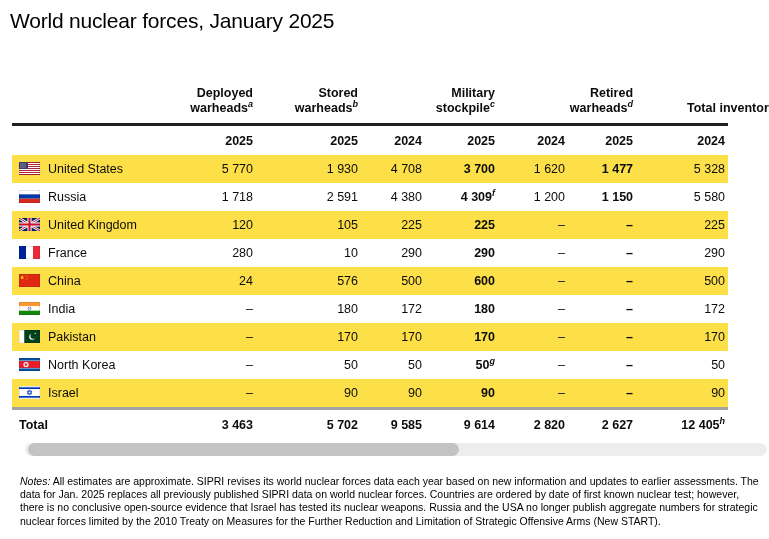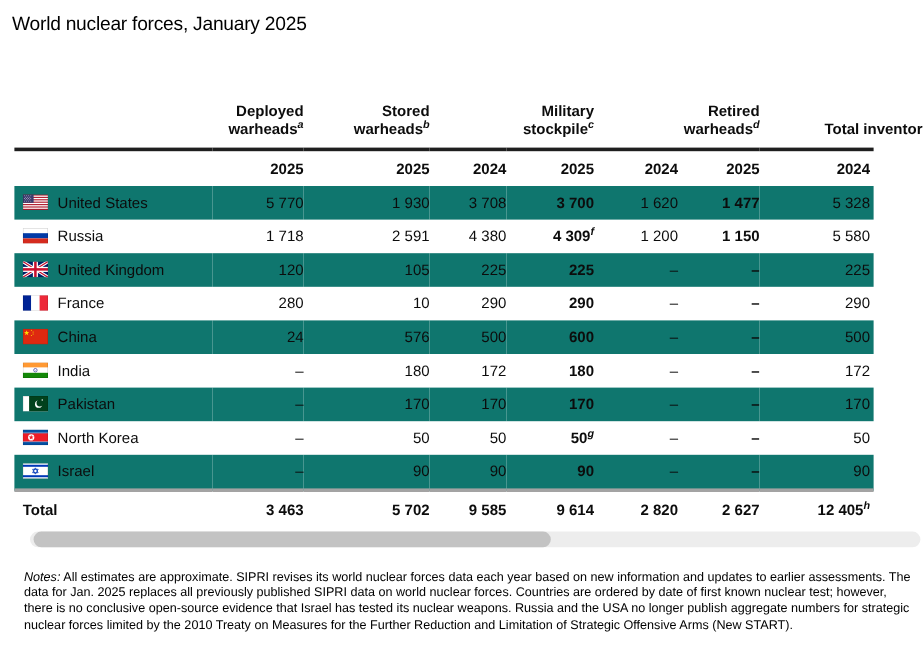--- a/index.html
+++ b/index.html
@@ -2,21 +2,21 @@
 <html><head>
 <meta charset="utf-8">
 <style>
   html,body{margin:0;padding:0;}
   body{
     width:769px;height:539px;overflow:hidden;background:#ffffff;
     font-family:"Liberation Sans","DejaVu Sans",sans-serif;color:#111;
     -webkit-font-smoothing:antialiased;
   }
   .title{
-    margin:8px 0 0 10px;font-size:16px;line-height:26px;font-weight:400;
+    margin:8px 0 0 10px;font-size:21px;line-height:26px;font-weight:400;
     color:#000;letter-spacing:-0.2px;
   }
   .table-wrap{margin:32px 0 0 12px;width:716px;}
   table{table-layout:fixed;width:716px;border-collapse:collapse;font-size:12.5px;color:#0c0c0c;}
   col.c-country{width:165px;}
   col.c-dep{width:76px;}
   col.c-sto{width:105px;}
   col.c-mil24{width:64px;}
   col.c-mil25{width:73px;}
   col.c-ret24{width:70px;}
@@ -25,21 +25,21 @@
   th{font-weight:700;text-align:right;vertical-align:bottom;padding:0;}
   td{padding:0;}
   .group-row th{height:50px;border-bottom:3px solid #1f1f1f;line-height:15px;padding-bottom:7px;}
   .group-row th.country{text-align:left;}
   .group-row th.totalinv{text-align:left;padding-left:54px;white-space:nowrap;overflow:visible;}
   .year-row th{height:29px;vertical-align:middle;}
   .year-row th.country{text-align:left;}
   td.num,th.num{text-align:right;}
   td.lastcol,th.lastcol{padding-right:3px;}
   tbody td{height:28px;vertical-align:middle;}
-  tbody tr.stripe{background:#0f766e;}
+  tbody tr.stripe{background:#fde047;}
   td.country{text-align:left;padding-left:7px;white-space:nowrap;}
   .flag{display:inline-block;width:21px;height:13px;vertical-align:-2px;}
   .flag svg{display:block;width:21px;height:13px;}
   .cname{margin-left:8px;}
   td.bold{font-weight:700;}
   tfoot td{border-top:3px solid #a3a3a3;height:30px;vertical-align:middle;font-weight:700;}
   tfoot td.country{padding-left:7px;text-align:left;}
   sup.fsup{font-style:italic;font-size:9px;line-height:0;vertical-align:super;}
   .scrollbar{margin:3px 0 0 25px;width:742px;height:13px;background:#ededed;border-radius:7px;position:relative;}
   .scrollbar .thumb{position:absolute;left:3px;top:0;width:431px;height:13px;background:#c3c3c3;border-radius:7px;}
@@ -125,21 +125,21 @@
                   <circle cx="5.8" cy="4.5" r=".35"></circle>
                   <circle cx="1.3" cy="5.6" r=".35"></circle>
                   <circle cx="3.1" cy="5.6" r=".35"></circle>
                   <circle cx="4.9" cy="5.6" r=".35"></circle>
                   <circle cx="6.7" cy="5.6" r=".35"></circle>
                 </g>
                 <rect x=".25" y=".25" width="20.5" height="12.5" fill="none" stroke="rgba(0,0,0,.18)" stroke-width=".5"></rect>
               </svg></span><span class="cname">United States</span></td>
           <td class="num"><span>5 770</span></td>
           <td class="num"><span>1 930</span></td>
-          <td class="num"><span>3 708</span></td>
+          <td class="num"><span>4 708</span></td>
           <td class="num bold"><span>3 700</span></td>
           <td class="num"><span>1 620</span></td>
           <td class="num bold"><span>1 477</span></td>
           <td class="num lastcol"><span>5 328</span></td>
         </tr>
         <tr>
           <td class="country"><span class="flag"><svg viewBox="0 0 21 13">
                 <rect width="21" height="4.33" fill="#fff"></rect>
                 <rect y="4.33" width="21" height="4.34" fill="#0039A6"></rect>
                 <rect y="8.67" width="21" height="4.33" fill="#D52B1E"></rect>

